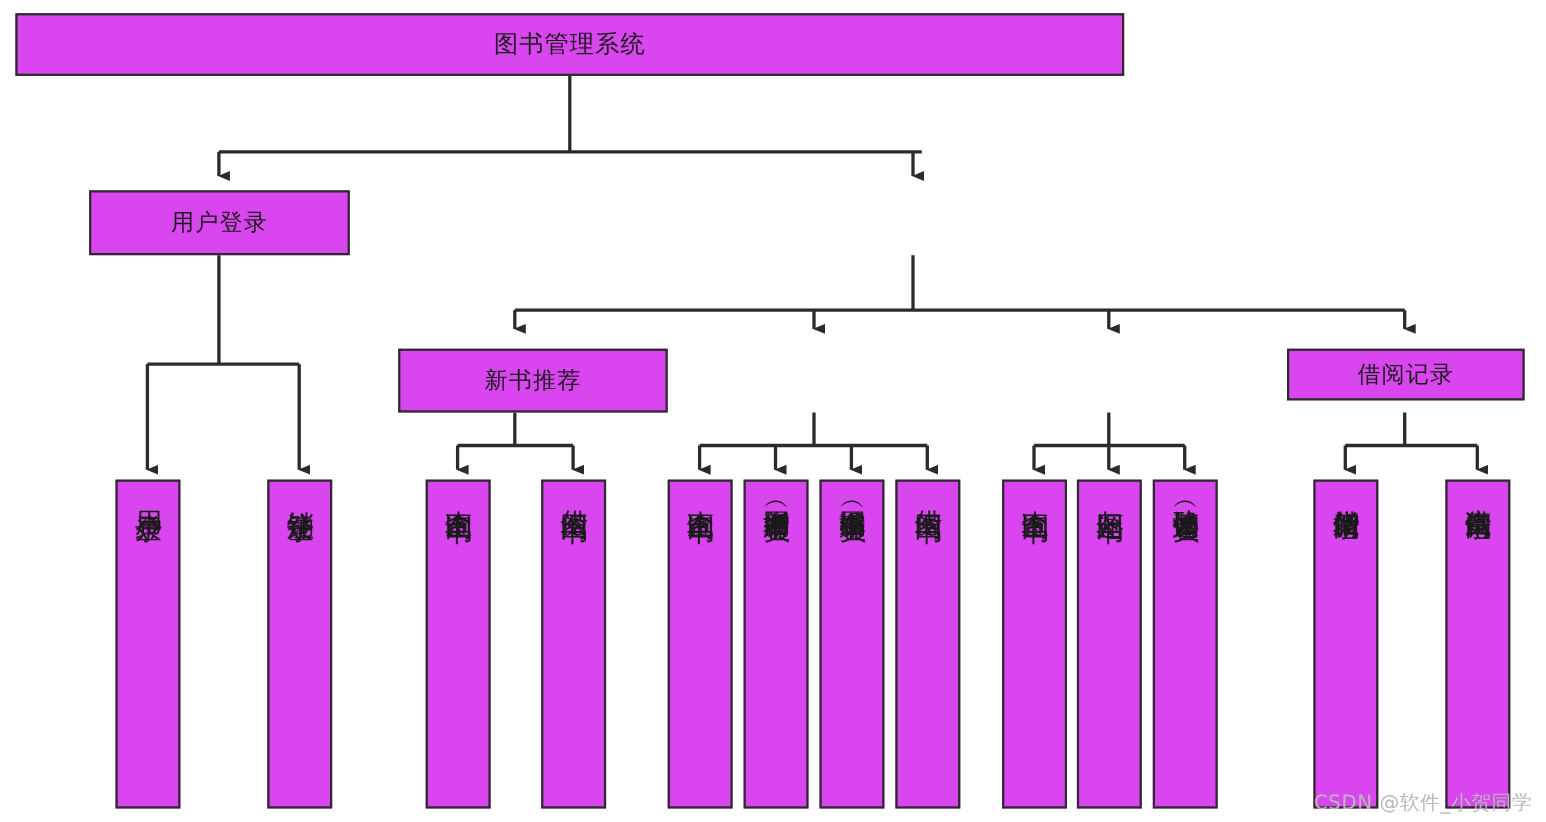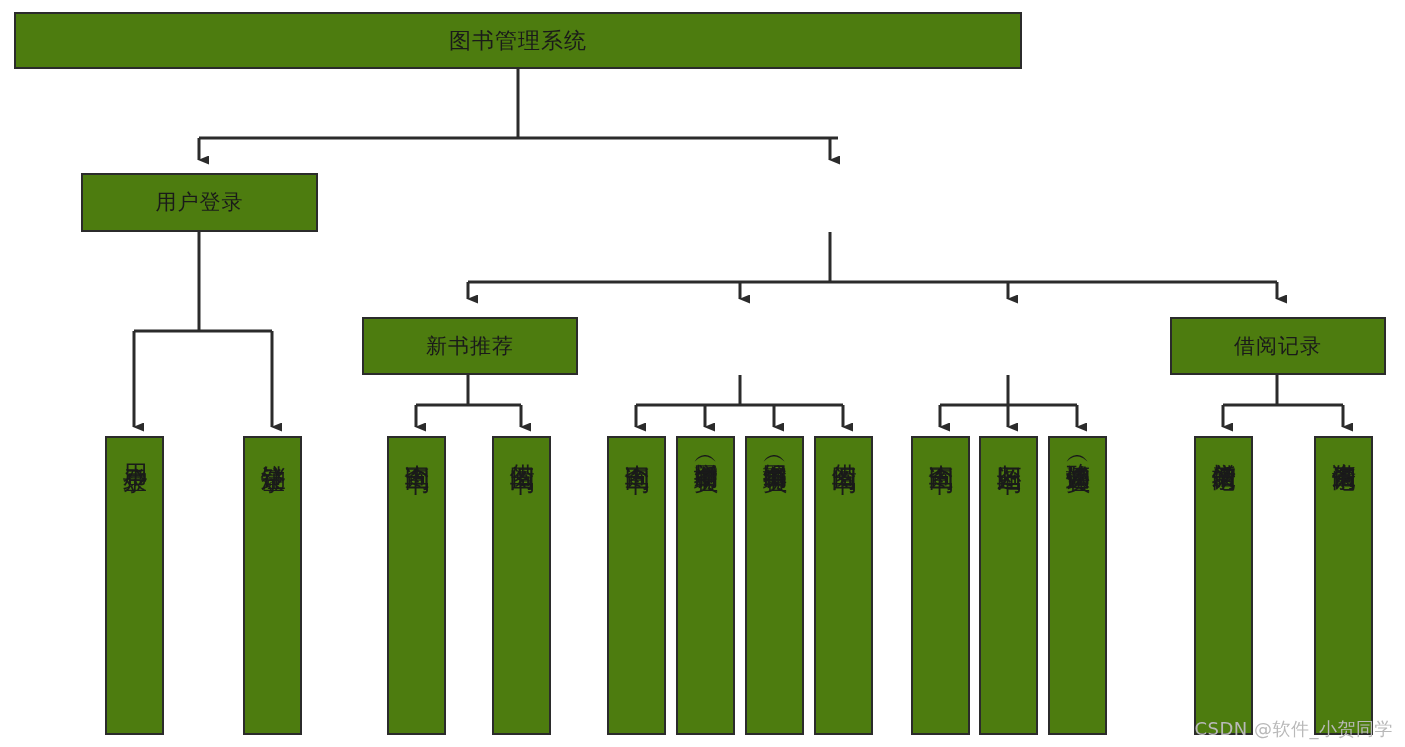--- a/index.html
+++ b/index.html
@@ -22,21 +22,21 @@
     position: absolute;
     left: 0;
     top: 0;
     width: 1405px;
     height: 747px;
     pointer-events: none;
   }
   .node {
     position: absolute;
     box-sizing: border-box;
-    background: #4d7c0f;
+    background: #d946ef;
     border: 2px solid #2b2b2b;
     display: flex;
     align-items: center;
     justify-content: center;
     color: #1a1a1a;
   }
   .node .label {
     display: block;
     text-align: center;
     line-height: 1.18;
@@ -135,24 +135,24 @@
   </svg>
 
   <div class="node horiz root" style="left:14px; top:12px; width:1008px; height:57px;">
     <span class="label">图书管理系统</span>
   </div>
 
   <div class="node horiz" style="left:81px; top:173px; width:237px; height:59px;">
     <span class="label">用户登录</span>
   </div>
 
-  <div class="node horiz" style="left:362px; top:317px; width:216px; height:58px;">
+  <div class="node horiz" style="left:362px; top:317px; width:245px; height:58px;">
     <span class="label">新书推荐</span>
   </div>
-  <div class="node horiz" style="left:1170px; top:317px; width:216px; height:58px;">
+  <div class="node horiz" style="left:1170px; top:317px; width:216px; height:47px;">
     <span class="label">借阅记录</span>
   </div>
 
   <div class="node vert" style="left:105px; top:436px; width:59px; height:299px;">
     <span class="label">用户登录</span>
   </div>
   <div class="node vert" style="left:243px; top:436px; width:59px; height:299px;">
     <span class="label">注销登录</span>
   </div>
 

